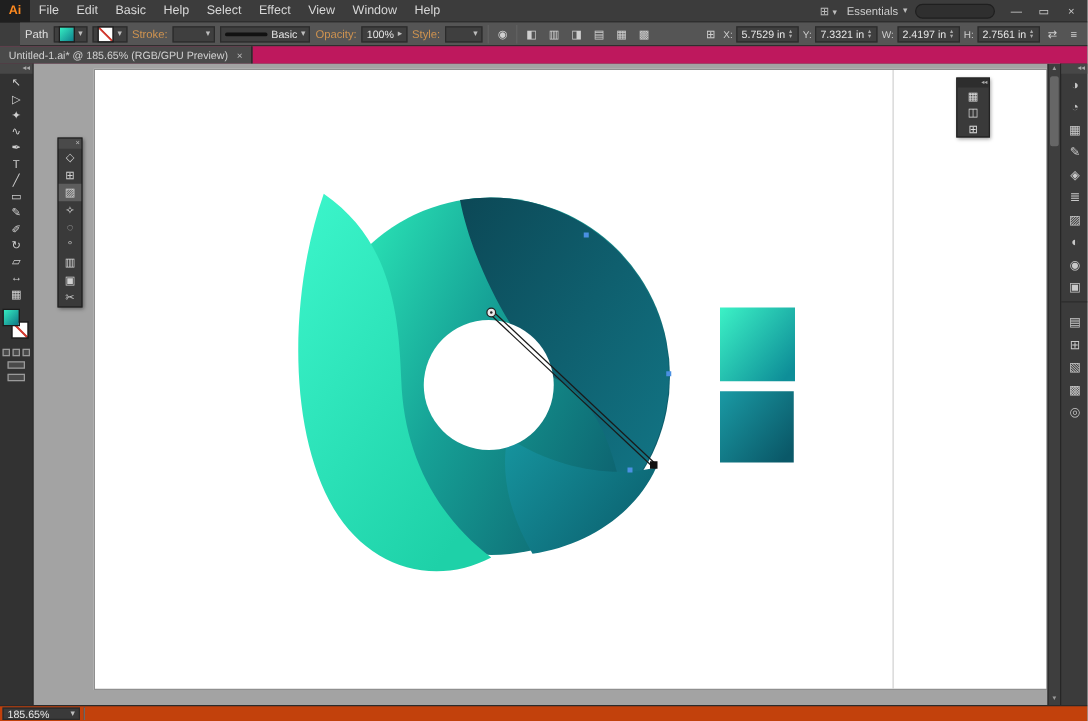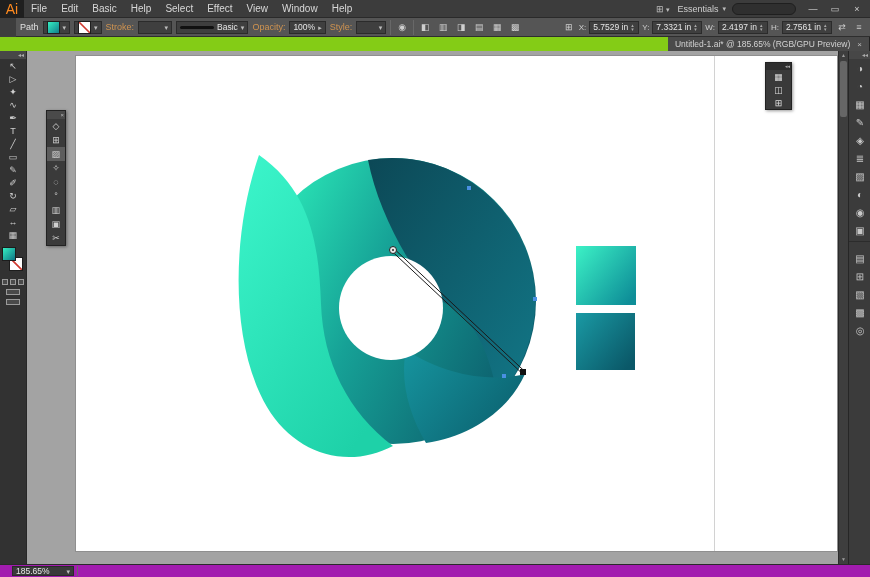--- a/index.html
+++ b/index.html
@@ -3,22 +3,22 @@
 <meta charset="utf-8">
 <style>
   * { box-sizing: border-box; margin: 0; padding: 0; }
   html,body { width: 870px; height: 577px; overflow: hidden; }
   body { font-family: "Liberation Sans", sans-serif; background: #3d3d3d; color: #d6d6d6; }
   .app { position: relative; width: 870px; height: 577px; overflow: hidden; }
 
   
   .menubar { position: absolute; top:0; left:0; right:0; height:18px; background:#3c3c3c;
              border-bottom:1px solid #2a2a2a; display:flex; align-items:center; font-size:10px; }
-  .logo { width:24px; height:18px; background:#1f1f1f; color:#ff8a1f; font-weight:normal;
-          display:flex; align-items:center; justify-content:center; font-size:14px; }
+  .logo { width:24px; height:18px; background:#1f1f1f; color:#ff8a1f; font-weight:bold;
+          display:flex; align-items:center; justify-content:center; font-size:10px; }
   .menu-item { padding:0 7px; line-height:18px; color:#d8d8d8; cursor:default; }
   .mb-right { margin-left:auto; display:flex; align-items:center; gap:6px; padding-right:2px; }
   .mb-icon { color:#bdbdbd; font-size:9px; padding:0 2px; }
   .workspace { display:flex; align-items:center; gap:4px; color:#cfcfcf; font-size:9px; }
   .searchbox { width:64px; height:12px; background:#2f2f2f; border:1px solid #1f1f1f; border-radius:7px; }
   .winbtns { display:flex; }
   .winbtn { width:22px; height:18px; display:flex; align-items:center; justify-content:center;
             color:#cfcfcf; font-size:9px; }
 
   
@@ -35,22 +35,22 @@
   .chip.stroke { background:linear-gradient(to top right,#fff 43%,#d03a30 47%,#d03a30 53%,#fff 57%); }
   .sep { width:1px; height:15px; background:#424242; border-right:1px solid #686868; }
   .brushline { width:34px; height:3px; background:#111; border-radius:2px; }
   .cb-iconbtn { width:14px; text-align:center; color:#cfcfcf; font-size:9px; }
   .stepper { display:flex; flex-direction:column; font-size:5px; line-height:4px; color:#aaa; }
   .tf-group { margin-left:auto; display:flex; align-items:center; gap:3px; }
   .tf-label { color:#cfcfcf; font-size:8px; }
   .tf-well { width:50px; }
 
   
-  .tabbar { position:absolute; top:37px; left:0; right:0; height:14px; background:#84cc16;
-            display:flex; align-items:stretch;justify-content:flex-end; }
+  .tabbar { position:absolute; top:37px; left:0; right:0; height:14px; background:#be185d;
+            display:flex; align-items:stretch; }
   .tab { background:#4a4a4a; border-right:1px solid #232323; display:flex; align-items:center;
          gap:7px; padding:0 7px; font-size:8.5px; color:#d2d2d2; }
   .tab-close { color:#bbb; font-size:8px; }
 
   
   .main { position:absolute; top:51px; left:0; right:0; bottom:13px; }
 
   
   .toolstrip { position:absolute; left:0; top:0; bottom:0; width:27px; background:#323232;
                border-right:1px solid #282828; }
@@ -94,23 +94,23 @@
   .vs-thumb { position:absolute; left:1px; right:1px; top:10px; height:56px; background:#666; border-radius:2px; }
   .vs-bottom { position:absolute; bottom:0; left:0; right:0; }
 
   
   .dock { position:absolute; right:0; top:0; bottom:0; width:22px; background:#3b3b3b; border-left:1px solid #262626; }
   .dbtn { width:22px; height:18px; display:flex; align-items:center; justify-content:center;
           color:#c8c8c8; font-size:10px; }
   .dock-gap { height:8px; border-top:1px solid #2c2c2c; margin-top:2px; }
 
   
-  .statusbar { position:absolute; left:0; right:0; bottom:0; height:13px; background:#a21caf;
+  .statusbar { position:absolute; left:0; right:0; bottom:0; height:13px; background:#c2410c;
                border-top:1px solid #2a2a2a; display:flex; align-items:center; font-size:8.5px;
-               padding:0 12px; gap:3px; }
+               padding:0 2px; gap:3px; }
   .zoom-well { width:62px; height:10px; background:#3a3a3a; border:1px solid #2a2a2a;
                display:flex; align-items:center; justify-content:space-between; padding:0 3px; color:#e8e8e8; }
   .hscroll { position:relative; flex:1; height:9px; background:#3e3e3e; border:1px solid #2d2d2d;
              display:flex; align-items:center; }
   .hs-arrow { width:9px; font-size:5px; color:#9c9c9c; text-align:center; }
   .hs-thumb { position:absolute; left:10px; width:38px; top:1px; bottom:1px; background:#6e6e6e; border-radius:1px; }
   .status-tool { position:absolute; left:112px; top:-1px; color:#e2e2e2; font-size:8.5px; }
 </style>
 </head>
 <body>

